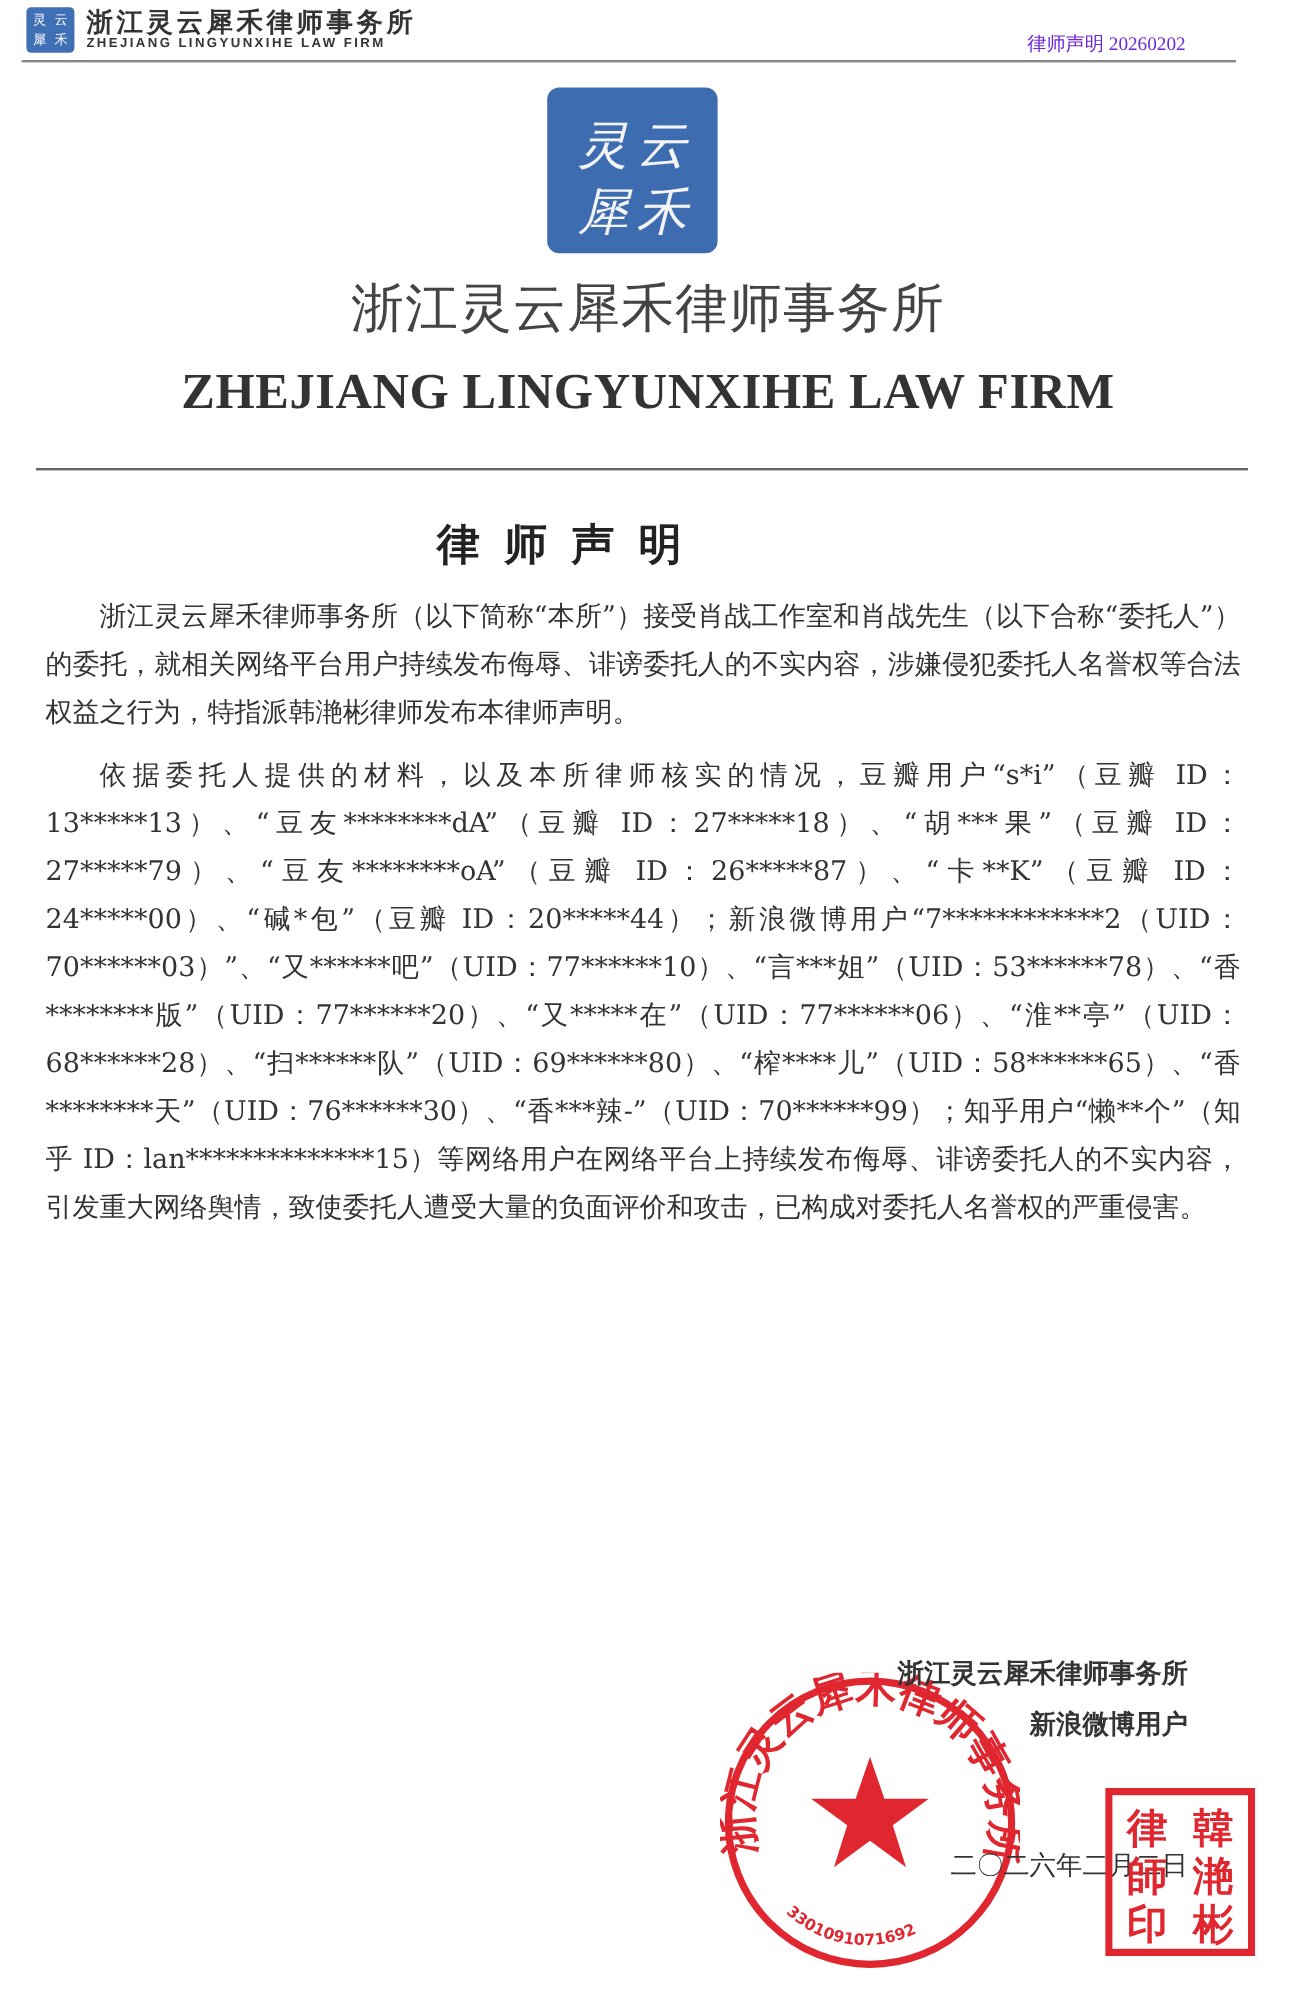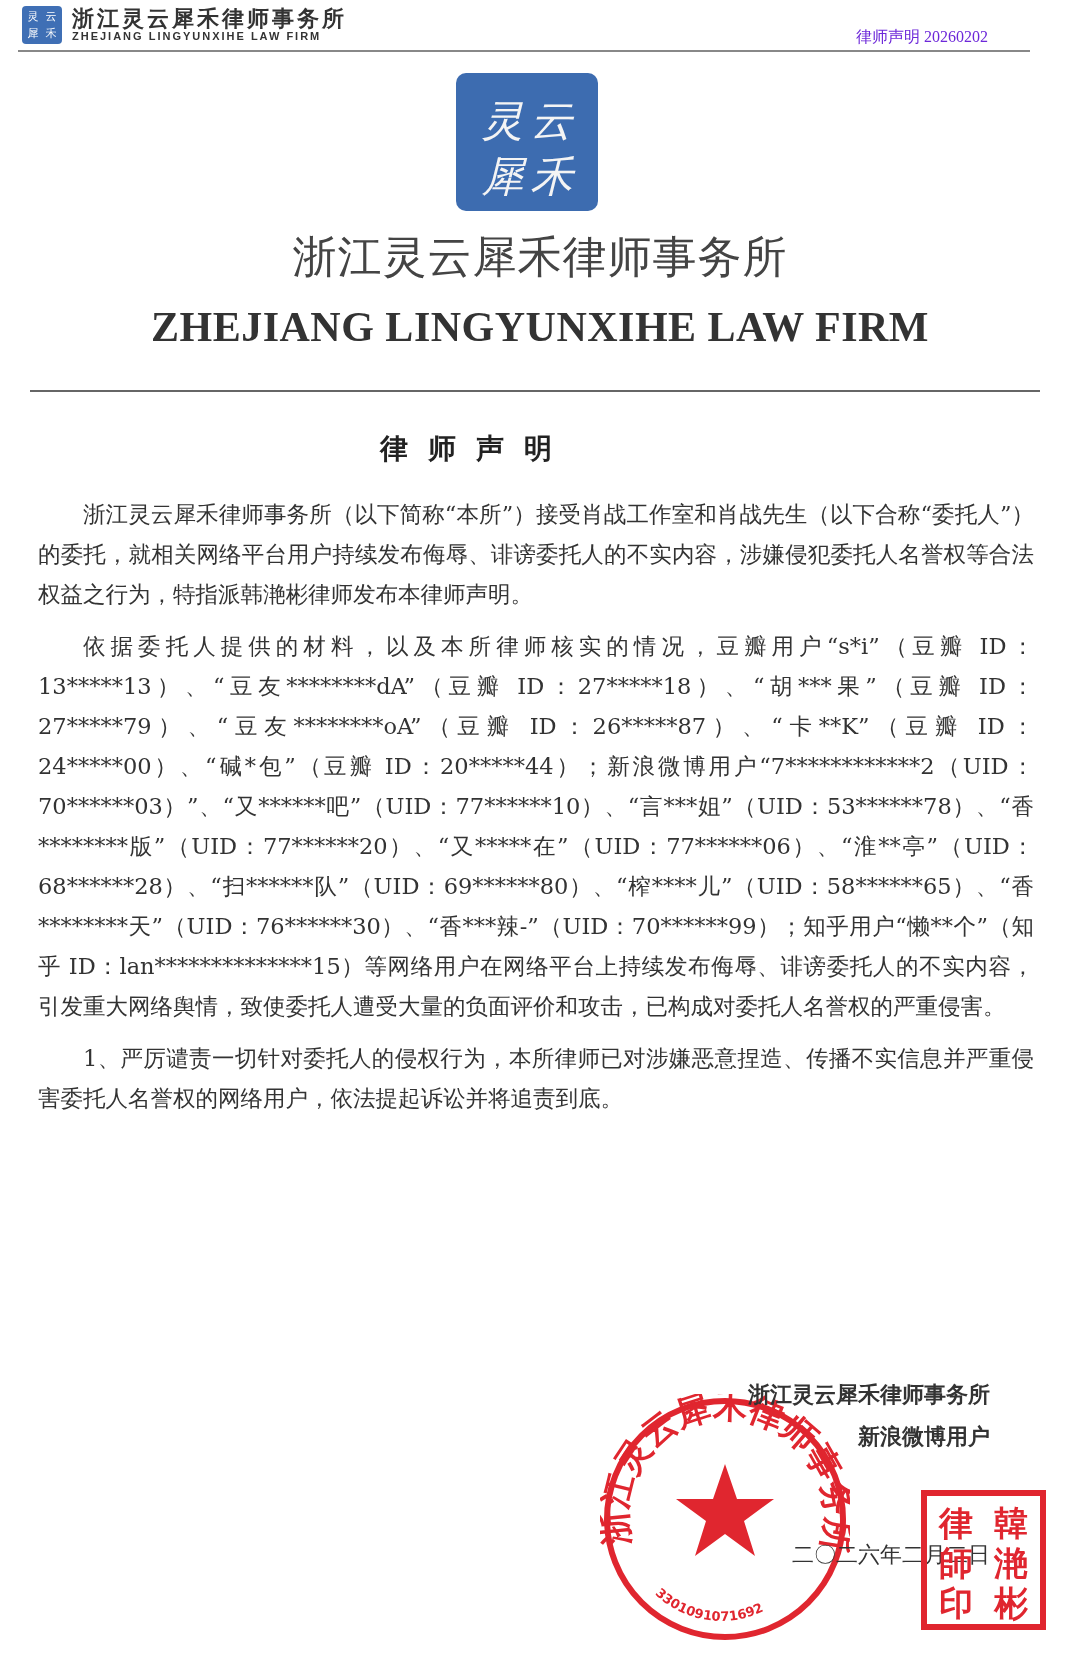--- a/index.html
+++ b/index.html
@@ -17,21 +17,21 @@
 
   .big-logo { position:absolute; left:456px; top:73px; width:142px; height:138px; background:#3d6cb0; border-radius:10px;
               display:grid; grid-template-columns:1fr 1fr; grid-template-rows:1fr 1fr; padding:20px 22px; box-sizing:border-box;
               color:#f4f4f4; font-size:42px; font-family:"DejaVu Serif",serif; font-style:italic; justify-items:center; align-items:center; }
   .firm-cn { position:absolute; left:0; width:1080px; top:228px; text-align:center; font-size:44px; color:#444;
              font-family:"DejaVu Sans",sans-serif; letter-spacing:1px; }
   .firm-en { position:absolute; left:0; width:1080px; top:303px; text-align:center; font-size:42px; color:#333;
              font-family:"Liberation Serif",serif; font-weight:bold; letter-spacing:0.5px; }
   .main-rule { position:absolute; left:30px; top:390px; width:1010px; height:2px; background:#666; }
 
-  .doc-title { position:absolute; left:0; width:932px; top:430px; text-align:center; font-size:28px; font-weight:bold;
+  .doc-title { position:absolute; left:0; width:932px; top:430px; text-align:center; font-size:36px; font-weight:bold;
                color:#222; letter-spacing:20px; font-family:"DejaVu Serif",serif; padding-left:20px; box-sizing:border-box; }
   .body { position:absolute; left:26px; top:482px; width:1020px; font-size:22.5px; line-height:40px; color:#333;
           text-align:justify; }
   .body p { margin:12px; text-indent:2em; }
 
   .sig { position:absolute; right:90px; font-size:22px; font-weight:bold; color:#333; text-align:right; }
   .sig-firm { top:1380px; }
   .sig-lawyer { top:1422px; }
   .sig-date { top:1540px; font-weight:normal; }
 
@@ -60,21 +60,20 @@
 </div>
 <div class="firm-cn">浙江灵云犀禾律师事务所</div>
 <div class="firm-en">ZHEJIANG LINGYUNXIHE LAW FIRM</div>
 <div class="main-rule"></div>
 
 <div class="doc-title">律师声明</div>
 
 <div class="body">
   <p>浙江灵云犀禾律师事务所（以下简称“本所”）接受肖战工作室和肖战先生（以下合称“委托人”）的委托，就相关网络平台用户持续发布侮辱、诽谤委托人的不实内容，涉嫌侵犯委托人名誉权等合法权益之行为，特指派韩滟彬律师发布本律师声明。</p>
   <p>依据委托人提供的材料，以及本所律师核实的情况，豆瓣用户“s*i”（豆瓣 ID：13*****13）、“豆友********dA”（豆瓣 ID：27*****18）、“胡***果”（豆瓣 ID：27*****79）、“豆友********oA”（豆瓣 ID：26*****87）、“卡**K”（豆瓣 ID：24*****00）、“碱*包”（豆瓣 ID：20*****44）；新浪微博用户“7************2（UID：70******03）”、“又******吧”（UID：77******10）、“言***姐”（UID：53******78）、“香********版”（UID：77******20）、“又*****在”（UID：77******06）、“淮**亭”（UID：68******28）、“扫******队”（UID：69******80）、“榨****儿”（UID：58******65）、“香********天”（UID：76******30）、“香***辣-”（UID：70******99）；知乎用户“懒**个”（知乎 ID：lan**************15）等网络用户在网络平台上持续发布侮辱、诽谤委托人的不实内容，引发重大网络舆情，致使委托人遭受大量的负面评价和攻击，已构成对委托人名誉权的严重侵害。</p>
-  <p>1、严厉谴责一切针对委托人的侵权行为，本所律师已对涉嫌恶意捏造、传播不实信息并严重侵害委托人名誉权的网络用户，依法提起诉讼并将追责到底。</p>
 </div>
 
 <svg class="seal-round" viewBox="0 0 250 250">
   <defs>
     <path id="arcTop" d="M 30 150 A 100 100 0 1 1 215 170"></path>
     <path id="arcBot" d="M 55 200 A 95 95 0 0 0 200 185"></path>
   </defs>
   <circle cx="125" cy="125" r="118" fill="none" stroke="#e0262f" stroke-width="6"></circle>
   <polygon points="125,70 137,105 174,105 144,127 155,162 125,140 95,162 106,127 76,105 113,105" fill="#e0262f"></polygon>
   <text font-size="34" fill="#e0262f" font-weight="bold" font-family="DejaVu Sans, sans-serif">

